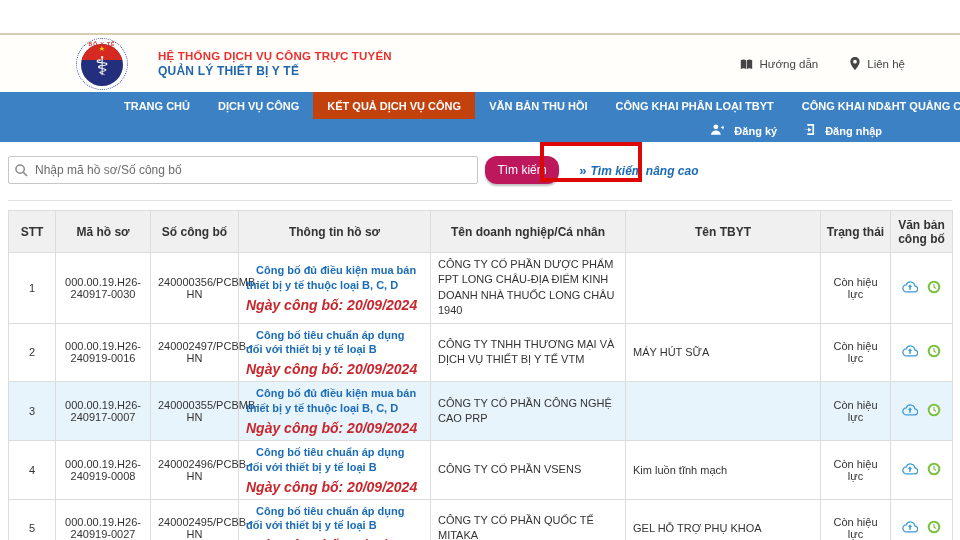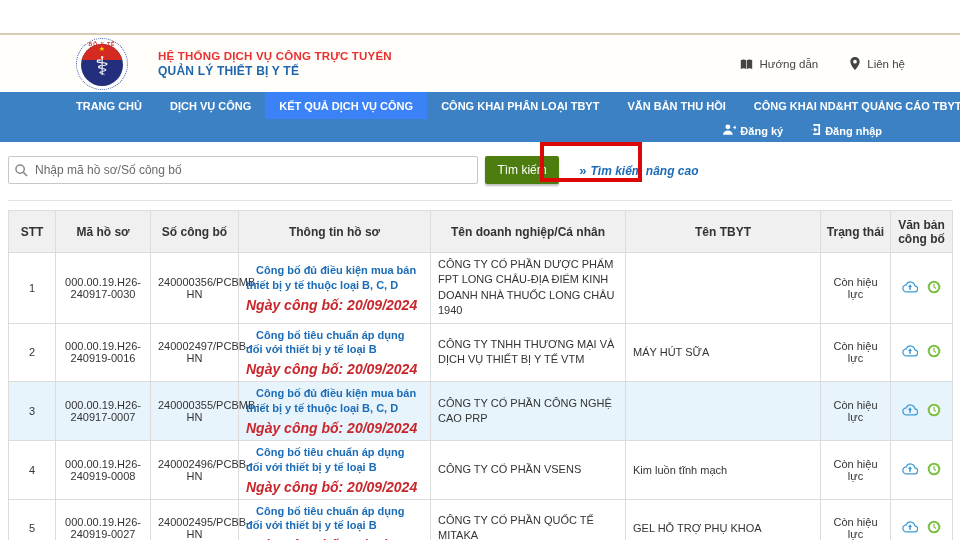--- a/index.html
+++ b/index.html
@@ -18,34 +18,34 @@
   .logo-star { position:absolute; top:1px; left:0; right:0; text-align:center; font-size:7px; color:#ffd700; line-height:1; }
   .logo-staff { position:absolute; top:9px; left:0; right:0; text-align:center; font-size:26px; color:#fff; line-height:1; }
   .titles { margin-left:30px; }
   .title-red  { color:#e8312f; font-size:11.5px; font-weight:bold; letter-spacing:.2px; }
   .title-blue { color:#1f66ad; font-size:12px; font-weight:bold; margin-top:2px; letter-spacing:.2px; }
   .header-links { margin-left:auto; display:flex; gap:32px; align-items:center; }
   .hlink { display:flex; gap:7px; align-items:center; font-size:11.5px; color:#444; cursor:pointer; }
   .hlink svg { display:block; }
   
   .navband { height:50px; background:#3b81c4; }
-  .navrow { height:27px; display:flex; padding-left:62px; }
+  .navrow { height:27px; display:flex; padding-left:62px;margin-left:48px; }
   .nav-item { color:#fff; font-size:11px; font-weight:bold; padding:0 14px; display:flex; align-items:center; cursor:pointer; white-space:nowrap; }
-  .nav-item.active { background:#3b82f6; }
+  .nav-item.active { background:#c2410c; }
   .authrow { height:23px; display:flex; justify-content:flex-end; align-items:center; gap:26px; padding-right:78px; }
-  .auth-link { color:#fff; font-size:11px; font-weight:bold; display:flex; align-items:center; gap:4px; cursor:pointer; }
+  .auth-link { color:#fff; font-size:11px; font-weight:bold; display:flex; align-items:center; gap:10px; cursor:pointer; }
   
   .search-section { position:relative; padding:14px 8px 0 8px; height:54px; }
   .search-wrap { position:relative; display:inline-block;border-radius:8px; }
   .search-input { width:470px; height:28px; border:1px solid #c7c7c7; border-radius:2px;
      padding:0 8px 0 26px; font-size:12px; color:#555; font-family:"Liberation Sans",sans-serif; }
   .search-input::placeholder { color:#6b6b6b; }
   .search-icon { position:absolute; left:7px; top:7px; }
-  .search-btn { height:28px; vertical-align:top; margin-left:3px; background:#4d7c0f; color:#fff; border:none;
-     border-radius:2px; font-size:12px; padding:0 12px; cursor:pointer; font-family:"Liberation Sans",sans-serif; box-shadow:0 2px 2px rgba(0,0,0,.25); }
+  .search-btn { height:28px; vertical-align:top; margin-left:3px; background:#be185d; color:#fff; border:none;
+     border-radius:12px; font-size:12px; padding:0 12px; cursor:pointer; font-family:"Liberation Sans",sans-serif; box-shadow:0 2px 2px rgba(0,0,0,.25); }
   .adv-link { display:inline-flex; align-items:center; gap:4px; margin-left:16px; color:#1b6cb7; font-size:12px;
      font-style:italic; font-weight:bold; cursor:pointer; vertical-align:top; margin-top:7px; }
   .adv-chevrons { font-style:normal; font-weight:bold; font-size:13px; }
   .annotation-box { position:absolute; left:540px; top:0px; width:102px; height:40px; border:4px solid #dd0806; pointer-events:none; }
   .divider { height:1px; background:#e2e2e2; margin-top:16px; }
   
   .tbl { table-layout:fixed; width:944px; margin:14px 8px 0 8px; border-collapse:collapse; }
   .tbl th { background:#f0f0f0; border:1px solid #dcdcdc; font-size:12px; font-weight:bold; color:#333;
      height:42px; text-align:center; padding:2px 4px; }
   .tbl td { border:1px solid #dcdcdc; font-size:11px; color:#333; height:58px; padding:4px 7px; vertical-align:middle; background:#fff; }
@@ -94,22 +94,22 @@
       <span>Liên hệ</span>
     </div>
   </div>
 </div>
 
 <div class="navband">
   <div class="navrow">
     <div class="nav-item">TRANG CHỦ</div>
     <div class="nav-item">DỊCH VỤ CÔNG</div>
     <div class="nav-item active">KẾT QUẢ DỊCH VỤ CÔNG</div>
+    <div class="nav-item">VĂN BẢN THU HỒI</div>
     <div class="nav-item">CÔNG KHAI PHÂN LOẠI TBYT</div>
-    <div class="nav-item">VĂN BẢN THU HỒI</div>
     <div class="nav-item">CÔNG KHAI ND&amp;HT QUẢNG CÁO TBYT</div>
   </div>
   <div class="authrow">
     <div class="auth-link">
       <span><svg width="13" height="11" viewBox="0 0 16 13">
             <circle cx="6" cy="3.2" r="3" fill="#fff"></circle>
             <path d="M0 13c0-3.3 2.7-5.3 6-5.3S12 9.7 12 13z" fill="#fff"></path>
             <path d="M12.5 3.5h1.5V2h1.3v1.5H17v1.3h-1.7v1.5h-1.3V4.8h-1.5z" fill="#fff"></path>
           </svg></span>
       <span>Đăng ký</span>

